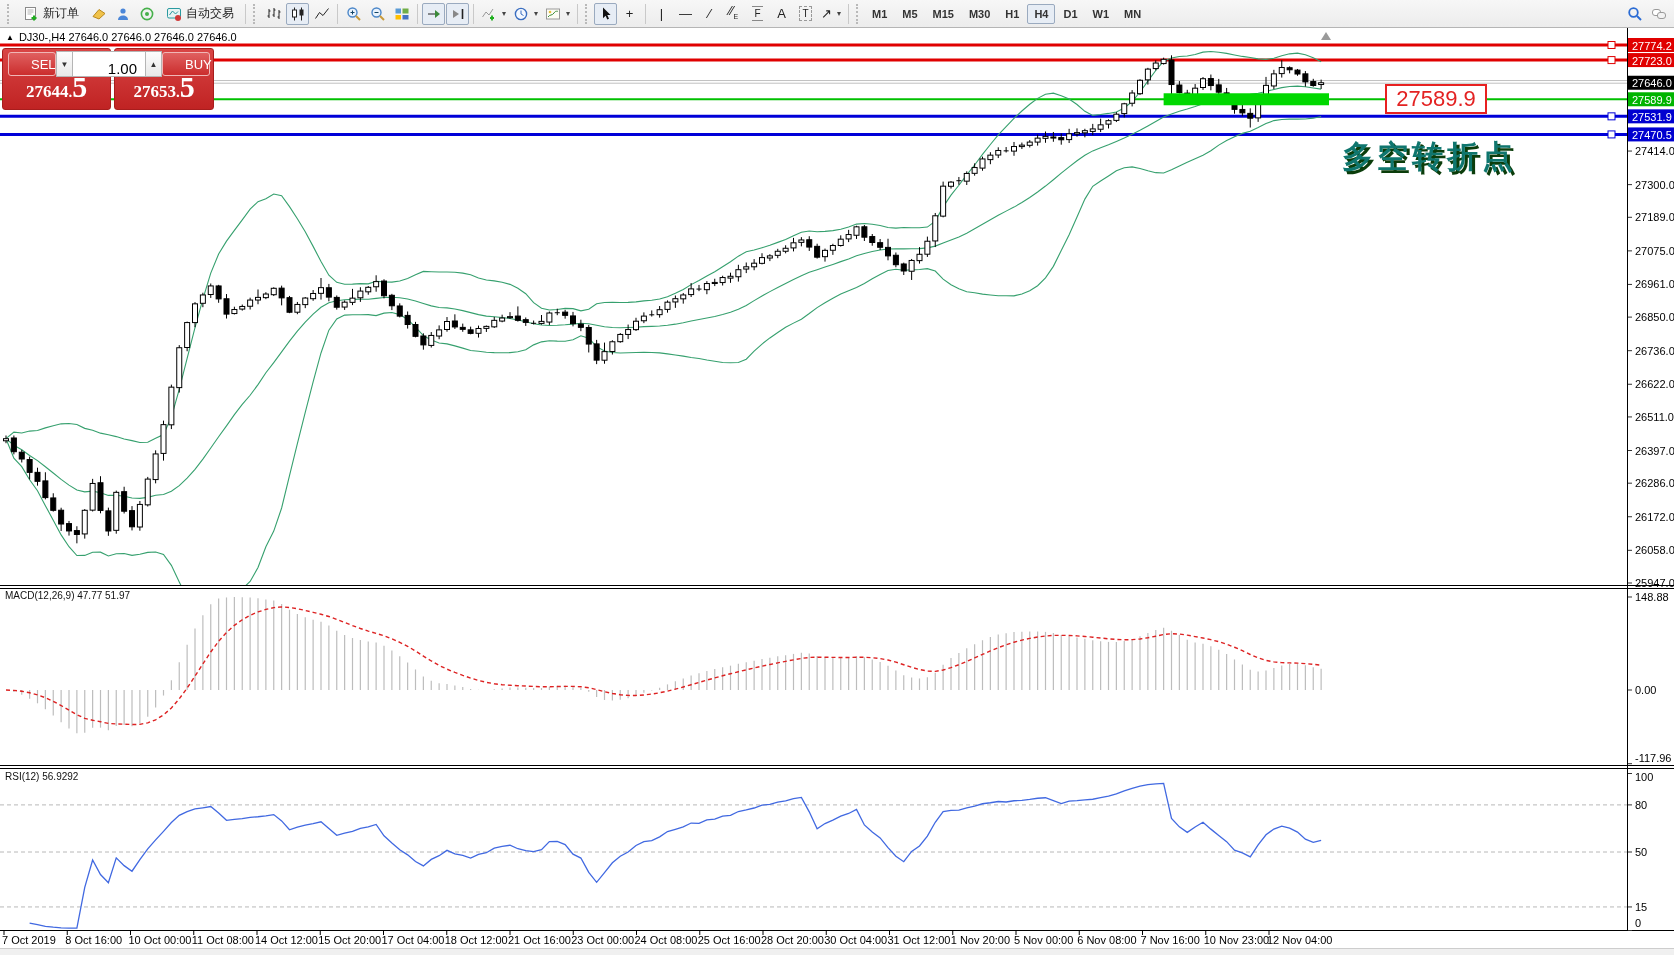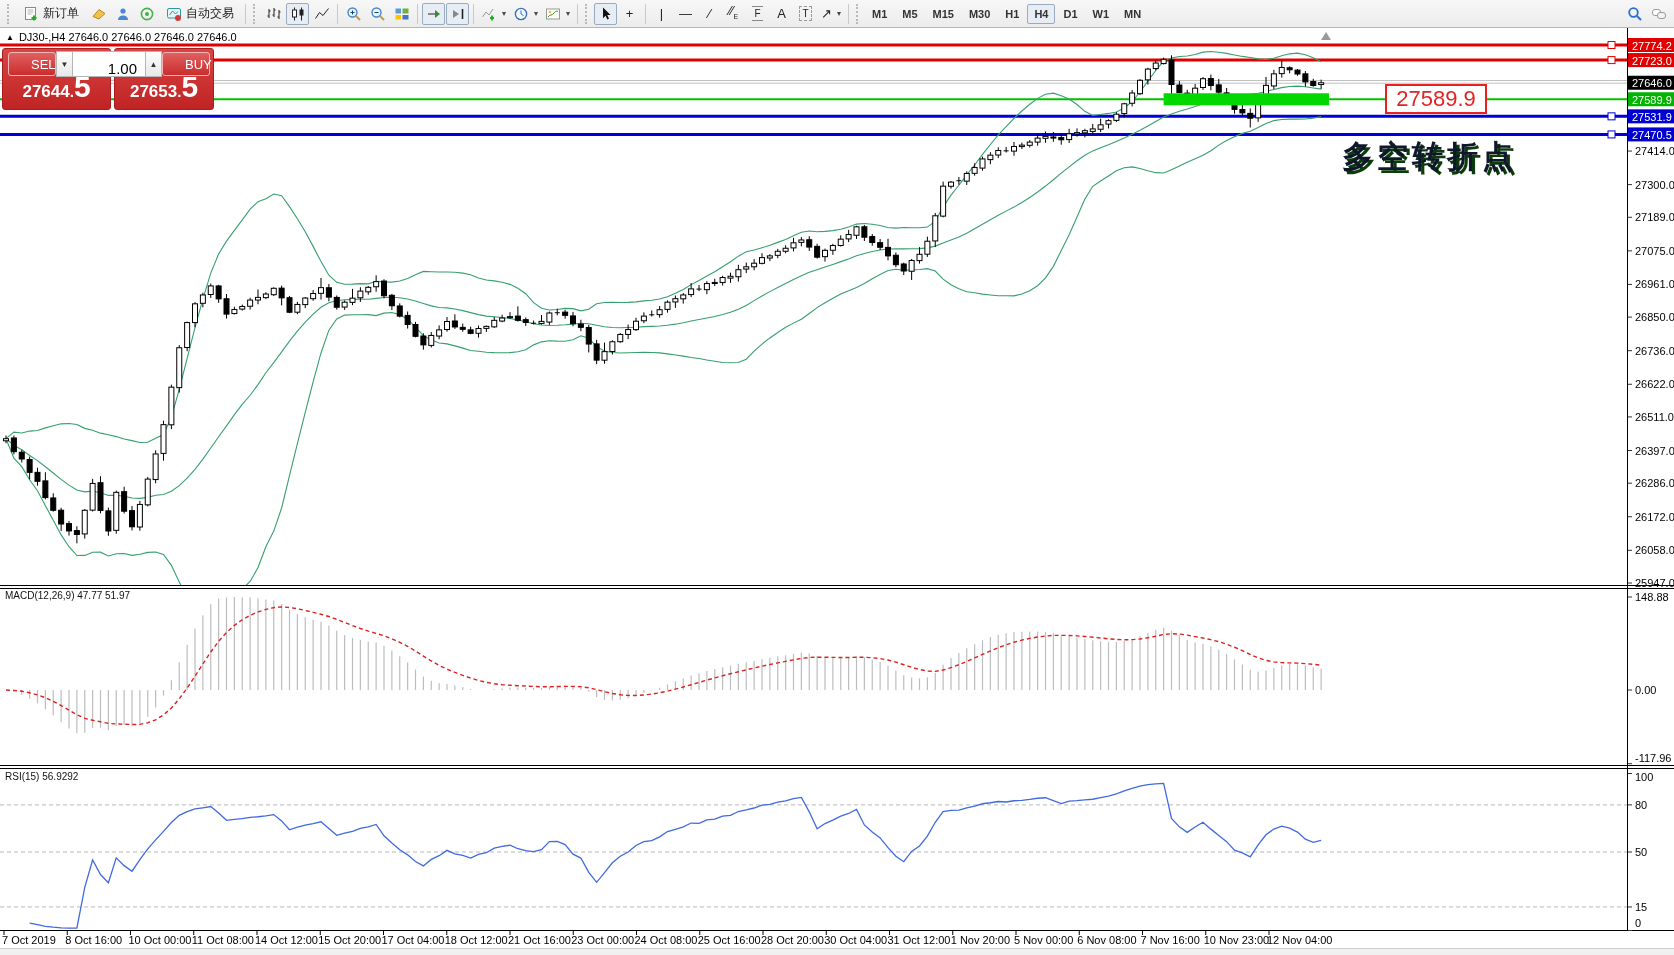--- a/index.html
+++ b/index.html
@@ -43,39 +43,39 @@
     background:linear-gradient(#d94545,#c02323);border:1px solid #a81d1d;}
   .tp-sell{left:0;width:109px;}
   .tp-buy{left:112px;width:100px;}
   .tp-btn{position:absolute;top:3px;height:24px;border:1px solid #f0b6b6;border-radius:3px;
     background:linear-gradient(#eл 0 0);background:linear-gradient(#e express);}
   .tp-btn{background:linear-gradient(#e character);padding-left:22px;}
   .tp-btn{background:linear-gradient(#e06060,#cb2d2d);color:#fff;font:13px "Liberation Sans",sans-serif;}
   .tp-btn.sell{left:5px;width:48px;}
   .tp-btn.buy{right:3px;width:48px;}
   .tp-price{position:absolute;bottom:2px;left:0;right:0;text-align:center;color:#fff;
-    line-height:30px;white-space:nowrap;}
+    line-height:30px;white-space:nowrap;font-family:Liberation Serif, serif;}
   .tp-price .main{font-size:17px;font-weight:600;}
   .tp-price .dot{font-size:15px;font-weight:600;}
   .tp-price .pip{font-size:30px;font-weight:600;}
   .tp-stepper{position:absolute;left:54px;top:3px;width:106px;height:26px;display:flex;z-index:2;}
   .tp-stepper .st-btn{width:17px;border:1px solid #b5b5b5;background:linear-gradient(#fdfdfd,#e8e8e8);
     font-size:8px;color:#333;padding:0;}
   .tp-stepper input{flex:1;min-width:0;border:1px solid #b5b5b5;border-left:none;border-right:none;
     font:15px "Liberation Sans",sans-serif;text-align:right;padding:8px 8px 0 0;color:#000;}
 
   .panel-label{position:absolute;font-size:10px;color:#111;z-index:3;white-space:nowrap;}
   .macd-label{left:5px;top:590px;}
   .rsi-label{left:5px;top:771px;}
 
   .level-callout{position:absolute;left:1385px;top:84px;width:98px;height:26px;z-index:4;
     border:2px solid #e82020;background:#fff;color:#e32222;font-size:22px;
     display:flex;align-items:center;justify-content:center;}
   .turning-note{position:absolute;left:1342px;top:136px;z-index:4;
-    font-size:31px;font-weight:bold;letter-spacing:4px;color:#0f172a;
+    font-size:31px;font-weight:bold;letter-spacing:4px;color:#0f766e;
     text-shadow:3px 3px 0 #0b3d0b;}
   .shift-marker{position:absolute;left:1321px;top:32px;width:0;height:0;z-index:3;
     border-left:5px solid transparent;border-right:5px solid transparent;border-bottom:8px solid #9a9a9a;}
   .statusbar{position:absolute;left:0;top:948px;width:1674px;height:7px;
     background:#f0f0f0;border-top:1px solid #cdcdcd;}
 </style>
 </head>
 <body>
 
 <div class="app">
@@ -953,21 +953,21 @@
       <button class="st-btn">▲</button>
     </div>
   </div>
 
   <div class="panel-label macd-label">
     <span>MACD(12,26,9)</span>
     <span>47.77</span>
     <span>51.97</span>
   </div>
   <div class="panel-label rsi-label">
-    <span>RSI(15)</span>
+    <span>RSI(12)</span>
     <span>56.9292</span>
   </div>
 
   <div class="level-callout">27589.9</div>
   <div class="turning-note">多空转折点</div>
   <div class="shift-marker"></div>
   <div class="statusbar"></div>
 </div>
 
 </body></html>

